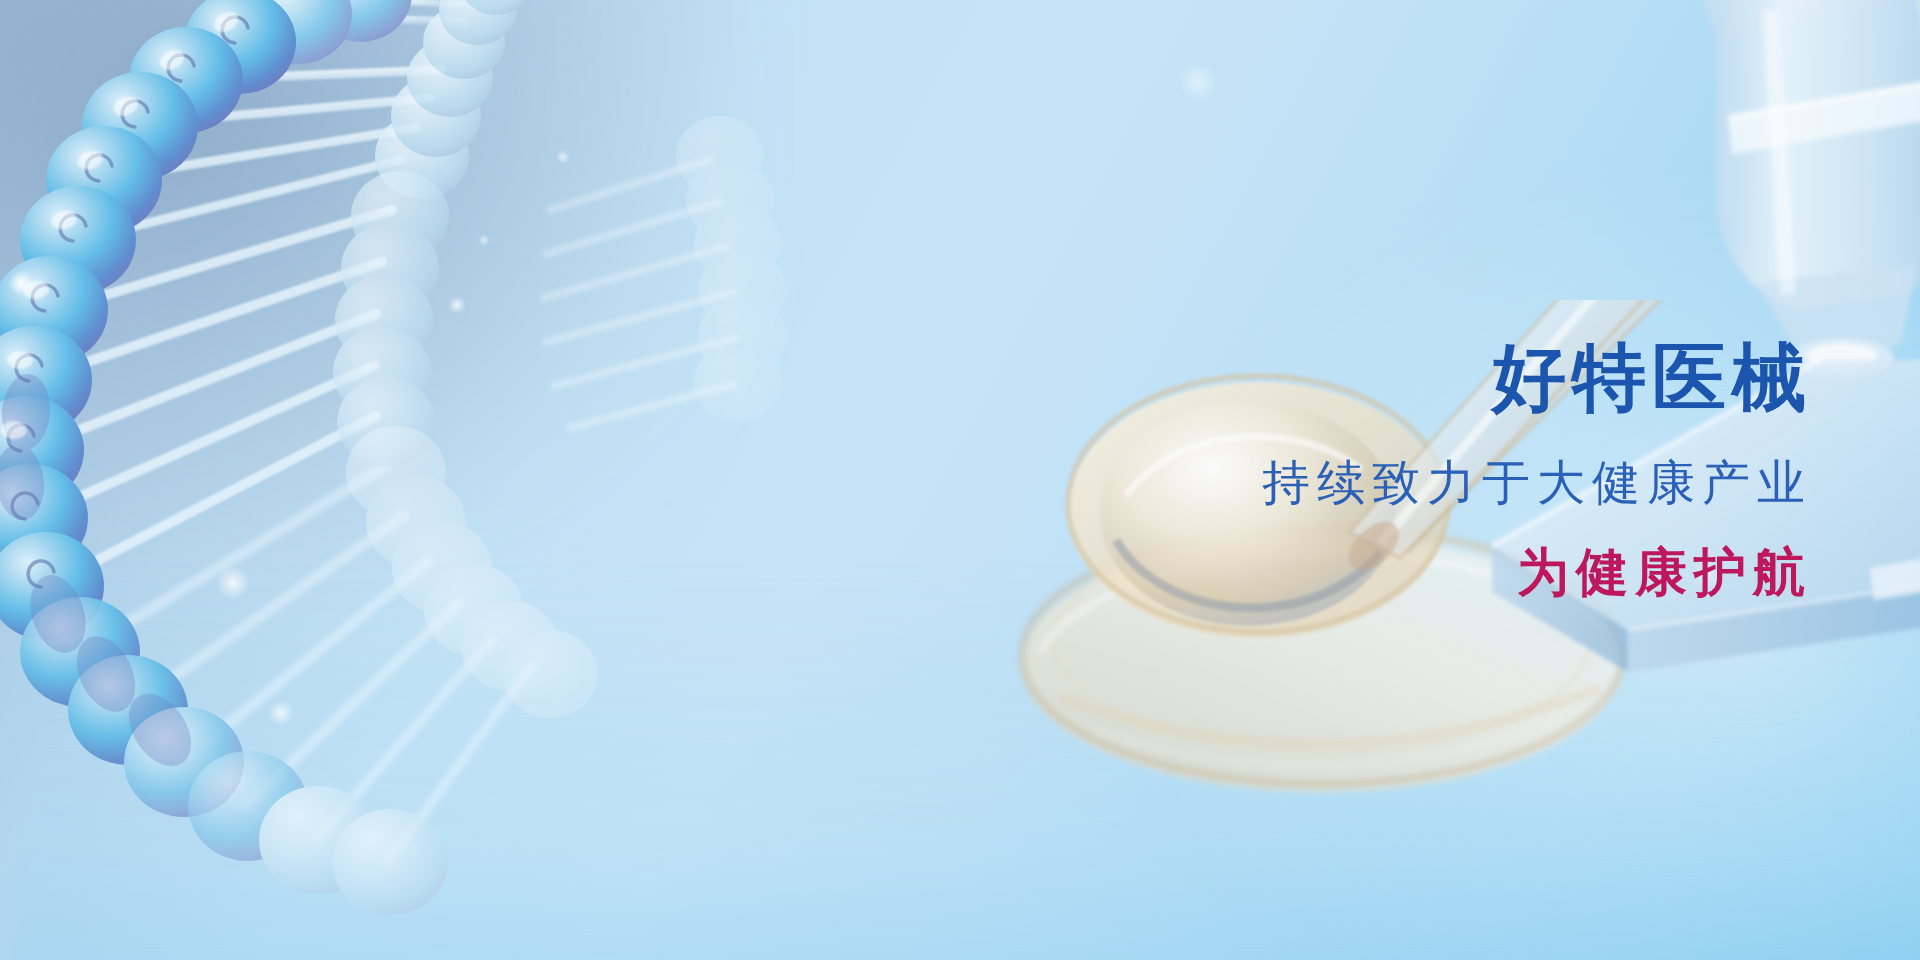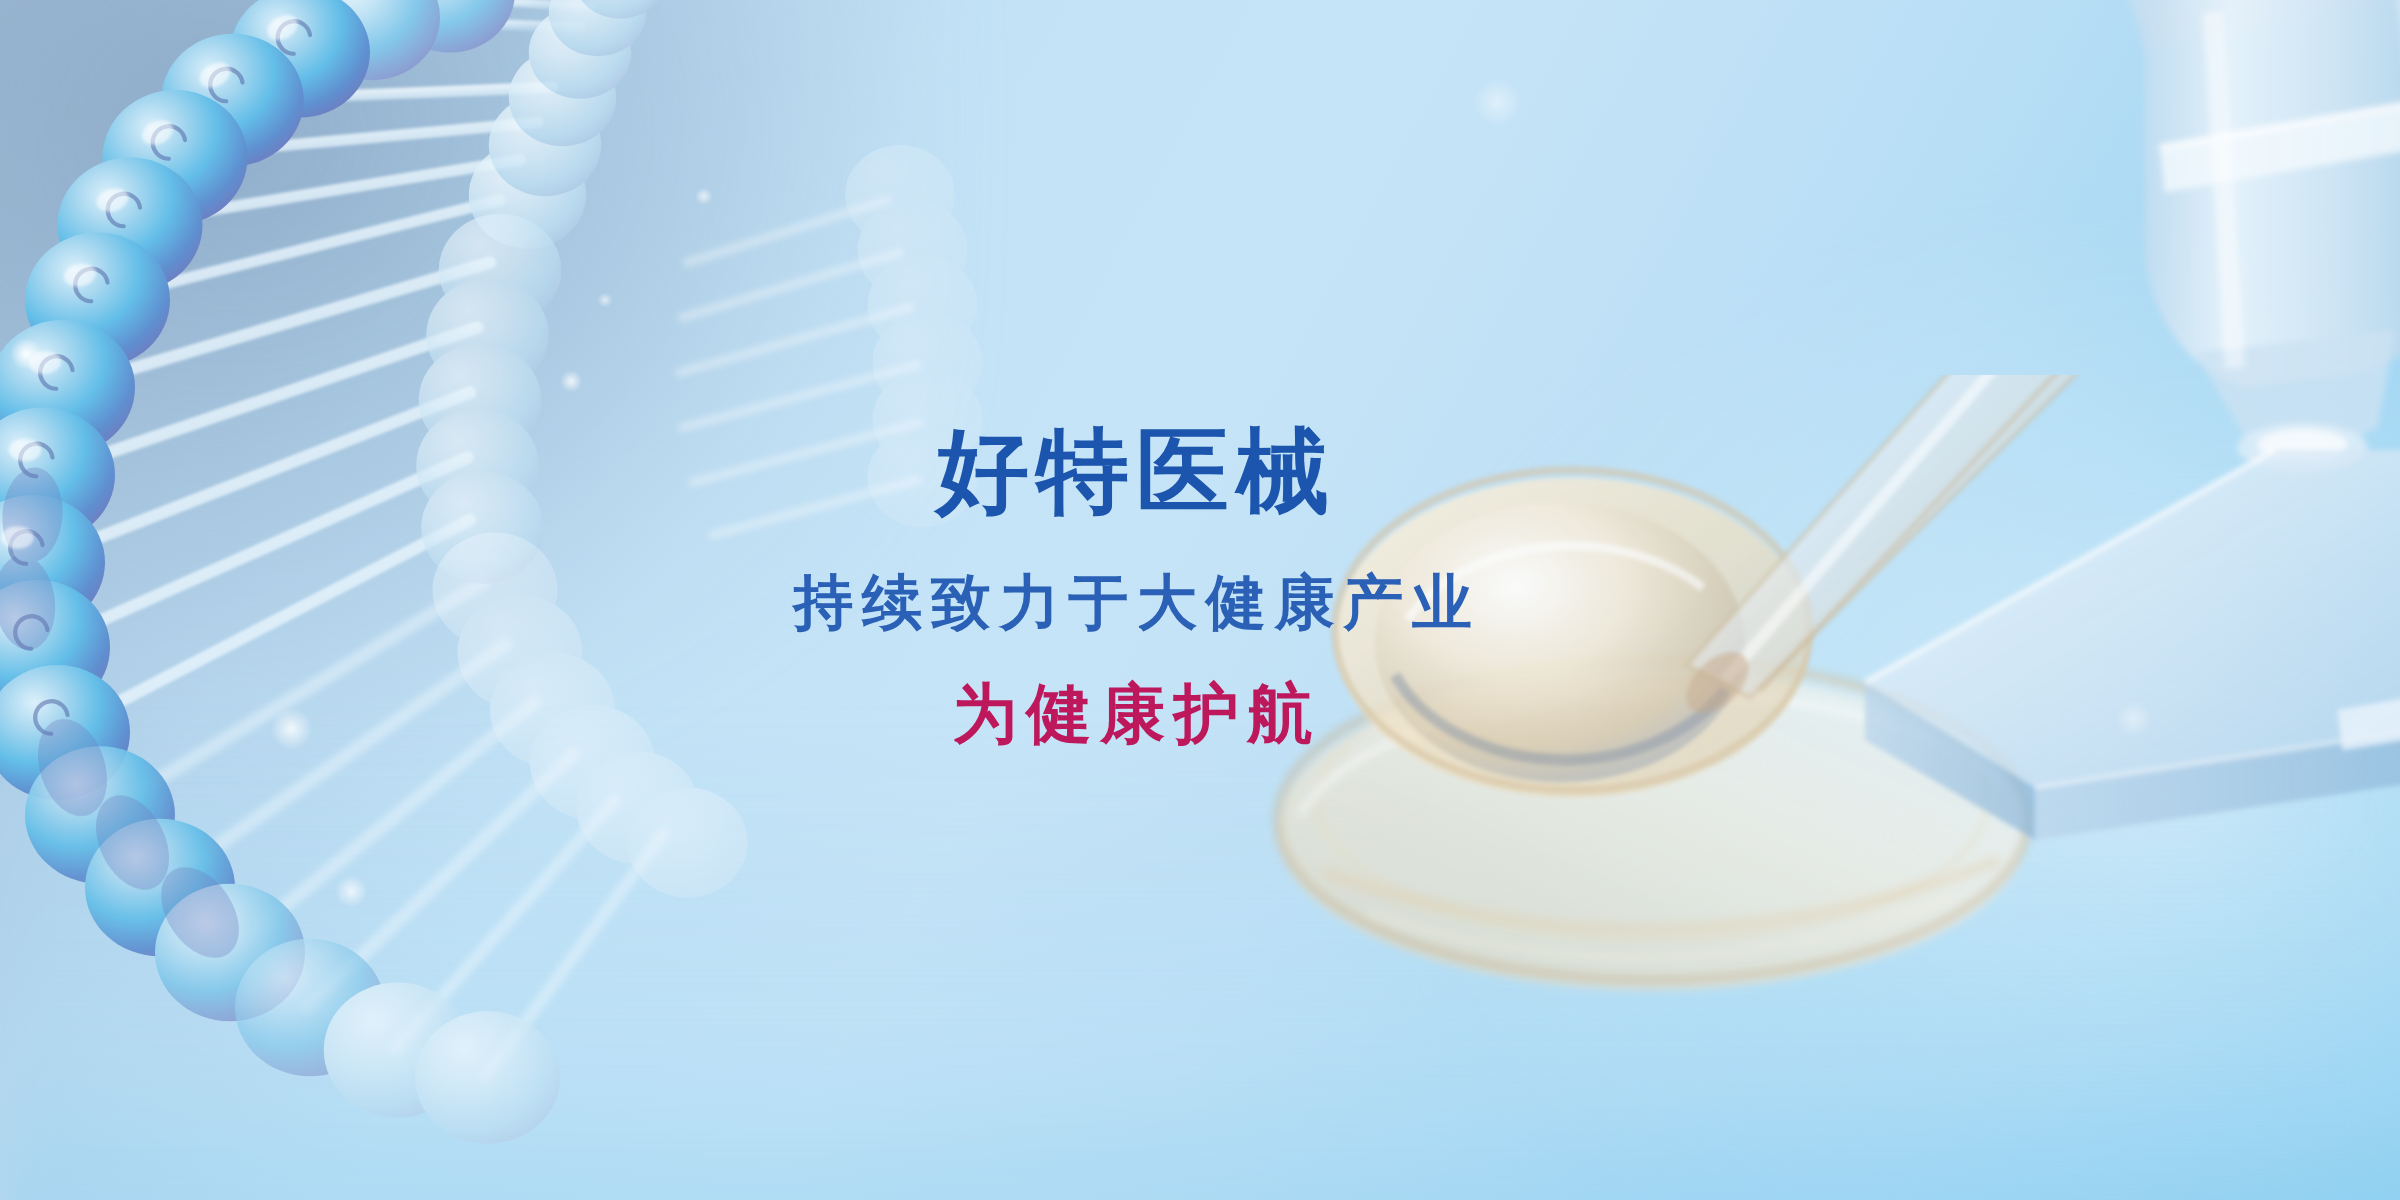--- a/index.html
+++ b/index.html
@@ -81,35 +81,35 @@
   .slab-wrap svg { width:100%; height:100%; display:block; }
 
   
   .bokeh { position:absolute; border-radius:50%; pointer-events:none; }
 
   
   .headline {
     position:absolute;
     left:0; top:336px;
     width:1812px;
-    text-align:center;
+    text-align:right;
     line-height:1;
   }
   .title-main {
     font-size:74px;
     font-weight:bold;
     color:#1B55AD;
     letter-spacing:6px;
     line-height:1.12;
     text-indent:6px;
   }
   .title-sub {
     margin-top:36px;
     font-size:48px;
-    font-weight:bold;
+    font-weight:normal;
     color:#2A60B6;
     letter-spacing:7px;
     line-height:1.15;
     text-indent:7px;
   }
   .title-tag {
     margin-top:33px;
     font-size:52px;
     font-weight:bold;
     color:#be185d;

